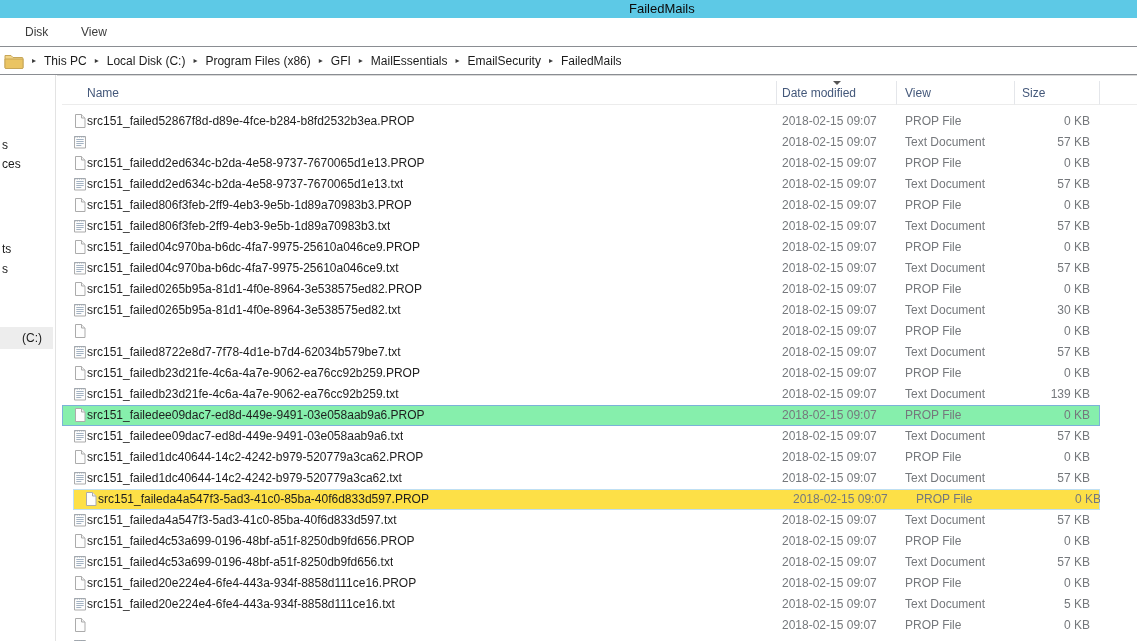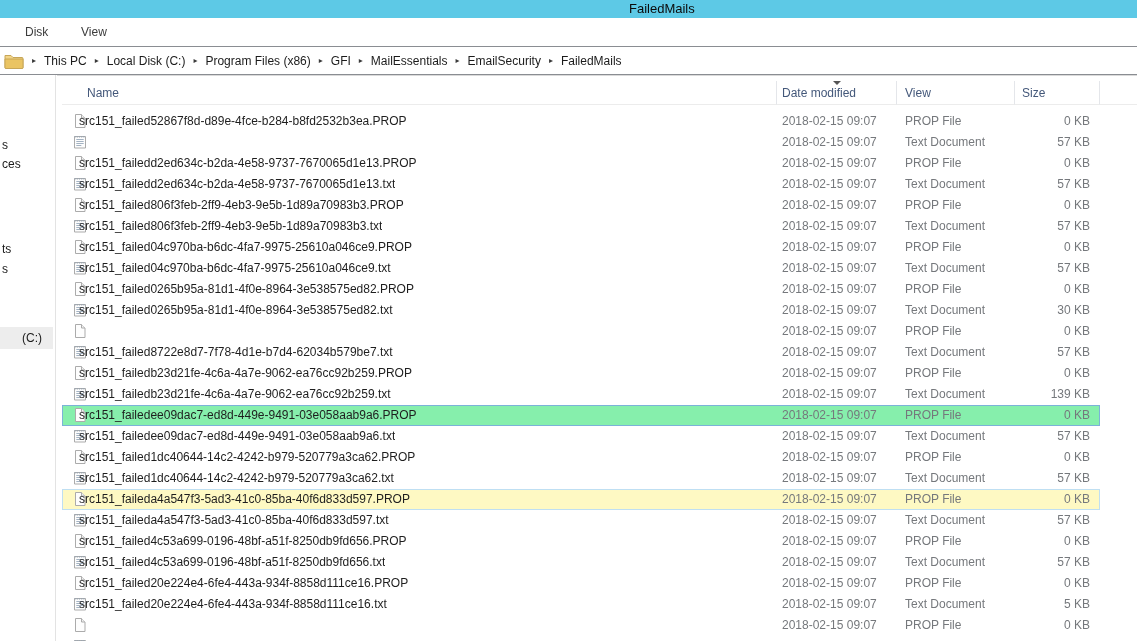--- a/index.html
+++ b/index.html
@@ -48,23 +48,23 @@
   .hcell.c-type { left:835px; width:118px; padding-left:8px; }
   .hcell.c-size { left:953px; width:85px; padding-left:7px; }
   .hcell.c-fill { left:1038px; width:37px; border-right:none; }
   .sort-arrow { position:absolute; left:56px; top:0; width:0; height:0;
                 border-left:4px solid transparent; border-right:4px solid transparent;
                 border-top:4px solid #555; }
 
   .rows { position:absolute; left:5px; top:35px; width:1038px; height:531px; overflow:hidden; }
   .frow { position:relative; height:21px; font-size:12px; }
   .frow.selected { background:#86efac; outline:1px solid #7cb2d8; outline-offset:-1px; }
-  .frow.hover    { background:#fef9c3; outline:1px solid #bfdff2; outline-offset:-1px; }
+  .frow.hover    { background:#fde047; outline:1px solid #bfdff2; outline-offset:-1px;margin-left:11px; }
   .ficon { position:absolute; left:10px; top:2px; width:16px; height:16px; }
-  .fname { position:absolute; left:17px; top:0; line-height:21px; color:#1e1e1e; white-space:nowrap; max-width:680px; overflow:hidden;text-align:right; }
+  .fname { position:absolute; left:25px; top:0; line-height:21px; color:#1e1e1e; white-space:nowrap; max-width:680px; overflow:hidden;text-align:right; }
   .fdate { position:absolute; left:720px; top:0; line-height:21px; color:#75787c; white-space:nowrap; }
   .ftype { position:absolute; left:843px; top:0; line-height:21px; color:#75787c; white-space:nowrap; }
   .fsize { position:absolute; left:953px; top:0; width:75px; line-height:21px; color:#75787c; text-align:right; white-space:nowrap; }
 </style>
 </head>
 <body>
 
 <div class="window">
 
   <div class="titlebar">

